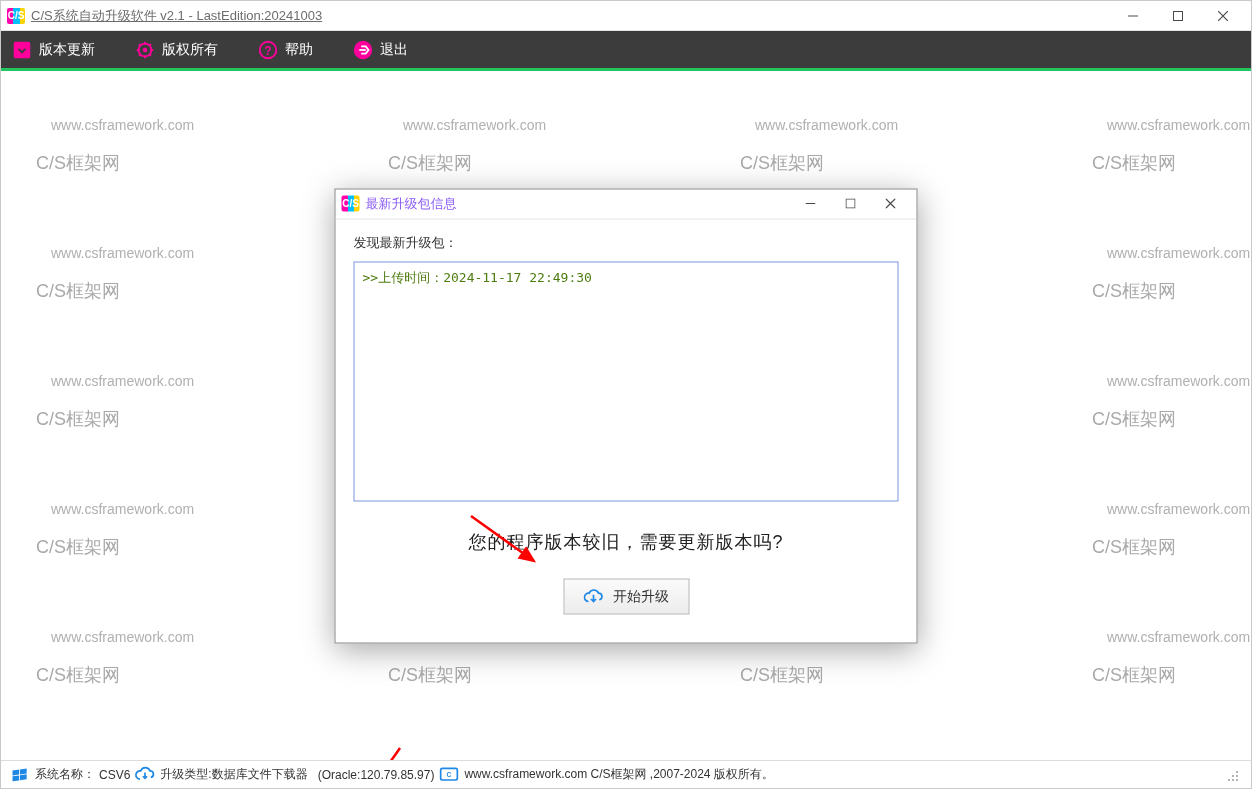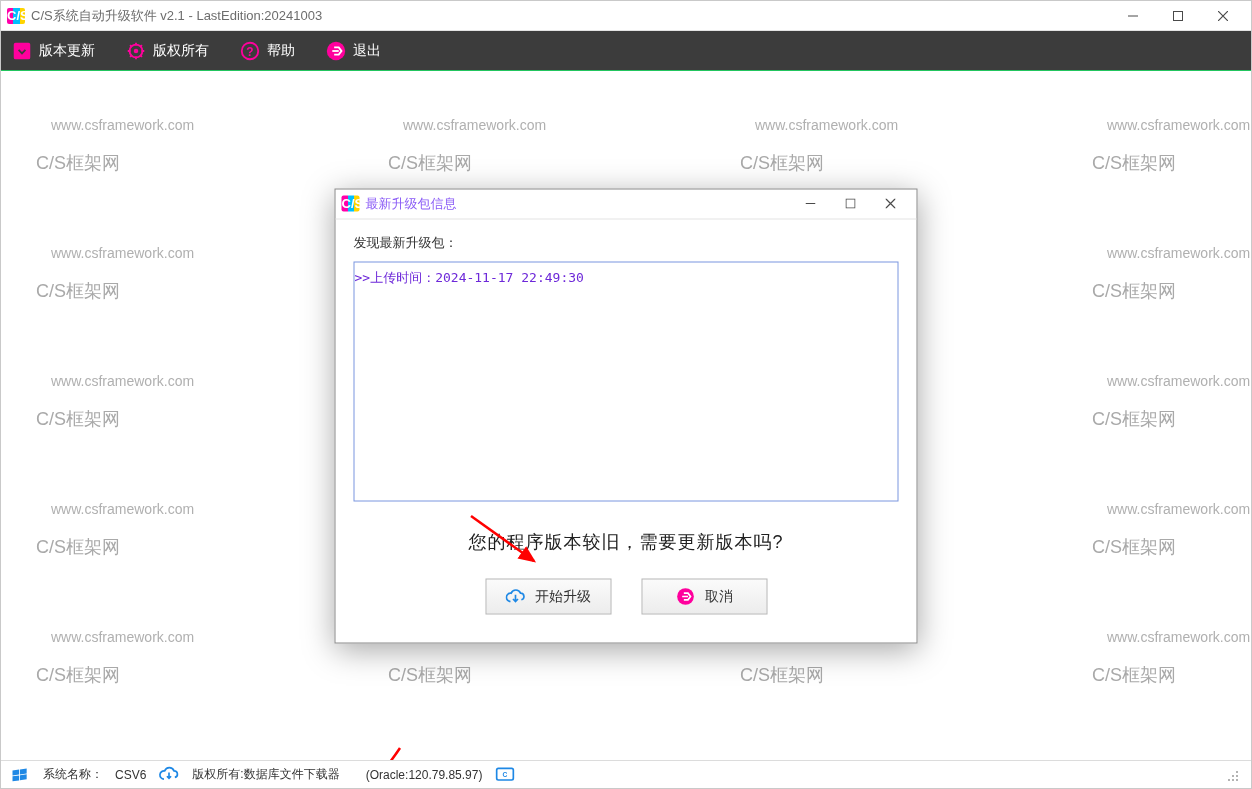--- a/index.html
+++ b/index.html
@@ -1,58 +1,58 @@
 <!DOCTYPE html>
 <html><head>
 <meta charset="utf-8">
 <style>
 * { margin:0; padding:0; box-sizing:border-box; }
 body { width:1252px; height:789px; font-family:"Microsoft YaHei",SimSun,Arial,sans-serif; font-size:13px; background:#fff; position:relative; overflow:hidden; color:#333; }
 
 
 .main-win { width:100%; height:100%; border:1px solid #c9c9c9; position:relative; display:flex; flex-direction:column; }
 .titlebar { height:30px; background:#fff; display:flex; align-items:center; padding:0 6px; border-bottom:1px solid #e3e3e3; }
-.app-ico { width:18px; height:16px; margin-right:6px; background:linear-gradient(90deg,#ff00aa 0 35%,#00bfff 35% 70%,#ffd400 70%); border-radius:2px; color:#fff; font-size:13px; line-height:16px; text-align:center; font-weight:bold;}
-.titlebar .title { color:#6d6d6d; font-size:13px; }
+.app-ico { width:18px; height:16px; margin-right:6px; background:linear-gradient(90deg,#ff00aa 0 35%,#00bfff 35% 70%,#ffd400 70%); border-radius:2px; color:#fff; font-size:10px; line-height:16px; text-align:center; font-weight:bold;}
+.titlebar .title { color:#6d6d6d; font-size:13px;text-decoration:underline; }
 .winctl { margin-left:auto; display:flex; }
 .winbtn { width:45px; height:28px; display:flex; align-items:center; justify-content:center; color:#4a4a4a; font-family:Arial; }
 
 
-.toolbar { height:40px; background:#3c3c3c; display:flex; align-items:center; color:#fff; padding:0 10px; gap:30px; border-bottom:1px solid #22c55e; }
+.toolbar { height:40px; background:#3c3c3c; display:flex; align-items:center; color:#fff; padding:0 10px; gap:39px; border-bottom:3px solid #22c55e; }
 .tbtn { display:flex; align-items:center; gap:6px; font-size:14px; cursor:pointer; }
 .tbtn .ic { width:22px; height:22px; display:flex; align-items:center; justify-content:center; color:#ff009d; }
 
 
 .content { flex:1; position:relative; background:#fff; overflow:hidden; }
 .wm-layer { position:absolute; inset:0; }
 .wm-row { position:absolute; display:flex; gap:180px; padding-left:50px; color:#b0b0b0; white-space:nowrap; font-size:14px; }
 .wm-row.big { font-size:18px; color:#a9a9a9; padding-left:35px; gap:180px; }
 .wm-row span { display:inline-block; width:172px; }
 
 
 .modal { position:absolute; left:50%; top:50%; transform:translate(-50%,-50%); width:583px; height:455px; background:#fff; border:1px solid #888; box-shadow:0 6px 30px rgba(0,0,0,0.35); display:flex; flex-direction:column; }
 .m-title { height:30px; display:flex; align-items:center; padding:0 6px; border-bottom:1px solid #e4e4e4; }
 .m-title .title { font-size:13px; color:#8b5cf6; }
 .m-title .app-ico { width:18px; height:16px; }
 .m-title .winctl { margin-left:auto; }
 .m-title .winbtn { width:40px; height:26px; }
 .m-body { flex:1; padding:14px 18px 10px 18px; display:flex; flex-direction:column; }
 .m-label { font-size:13px; margin-bottom:10px; color:#333; }
-.m-textarea { flex:0 0 240px; width:100%; border:1px solid #7a96df; padding:6px 0; font-size:13px; color:#6d28d9; font-family:SimSun,monospace; resize:none; overflow:auto; outline:none; }
+.m-textarea { flex:0 0 240px; width:100%; border:1px solid #7a96df; padding:6px 8px; font-size:13px; color:#4d7c0f; font-family:SimSun,monospace; resize:none; overflow:auto; outline:none; }
 .m-question { text-align:center; font-size:18px; color:#202020; margin-top:28px; letter-spacing:1px; }
 .m-footer { display:flex; justify-content:center; gap:30px; margin-top:auto; padding:14px 0 18px 0; }
 .m-btn { width:126px; height:36px; border:1px solid #b5b5b5; background:linear-gradient(#fbfbfb,#ececec); display:flex; align-items:center; justify-content:center; gap:10px; cursor:pointer; font-size:14px; color:#333; }
 .m-btn .ic { width:20px; height:20px; display:flex; align-items:center; justify-content:center; }
 
 
 .arrow1 { position:absolute; width:90px; height:60px; left:465px; top:440px; pointer-events:none; }
 .arrow2 { position:absolute; width:90px; height:70px; left:324px; top:672px; pointer-events:none; }
 
 
-.statusbar { height:28px; background:#fff; border-top:1px solid #dcdcdc; display:flex; align-items:center; padding:0 8px; gap:12px; font-size:12px; color:#333; }
+.statusbar { height:28px; background:#fff; border-top:1px solid #dcdcdc; display:flex; align-items:center; padding:0 8px; gap:4px; font-size:12px; color:#333; }
 .sb-ico { width:22px; height:20px; display:flex; align-items:center; justify-content:center; }
 .statusbar .sep { width:2px; }
 
 </style>
 </head>
 <body>
 
 <div class="main-win">
 
   <div class="titlebar">
@@ -209,30 +209,20 @@
         <div class="m-question">您的程序版本较旧，需要更新版本吗?</div>
         <div class="m-footer">
           <div class="m-btn">
             <span class="ic">
               <svg width="22" height="22" viewBox="0 0 24 24">
                   <path fill="none" stroke="#1e88e5" stroke-width="2" d="M6 18a5 5 0 1 1 .8-9.95A6 6 0 0 1 18 8a4 4 0 0 1 1 7.9"></path>
                   <path stroke="#1e88e5" stroke-width="2" fill="none" d="M12 10v8m-3-3 3 3 3-3"></path>
                 </svg>
             </span>
             <span>开始升级</span>
-          </div>
-          <div class="m-btn">
-            <span class="ic">
-              <svg width="20" height="20" viewBox="0 0 24 24">
-                  <circle cx="12" cy="12" r="10" fill="#ff009d"></circle>
-                  <path d="M10 8h5l3 4-3 4h-5" fill="none" stroke="#fff" stroke-width="2"></path>
-                  <path d="M8 12h7" stroke="#fff" stroke-width="2"></path>
-                </svg>
-            </span>
-            <span>取消</span>
           </div>
         </div>
       </div>
     </div>
 
     <svg class="arrow1" viewBox="0 0 90 60">
       <defs>
           <marker id="ah1" markerWidth="10" markerHeight="10" refX="6" refY="3" orient="auto">
             <path d="M0,0 L7,3 L0,6 Z" fill="#ff0000"></path>
           </marker>
@@ -262,29 +252,30 @@
         </svg>
     </span>
     <span>系统名称：</span>
     <span>CSV6</span>
     <span class="sb-ico">
       <svg width="22" height="20" viewBox="0 0 24 24">
           <path fill="none" stroke="#1e88e5" stroke-width="2" d="M6 17a5 5 0 1 1 .8-9.95A6 6 0 0 1 18 7a4 4 0 0 1 1 7.9"></path>
           <path stroke="#1e88e5" stroke-width="2" fill="none" d="M12 9v7m-2.5-2.5L12 16l2.5-2.5"></path>
         </svg>
     </span>
-    <span>版权所有:数据库文件下载器</span>
+    <span>升级类型:数据库文件下载器</span>
     <span class="sep"></span>
     <span>(Oracle:120.79.85.97)</span>
     <span class="sb-ico">
       <svg width="22" height="20" viewBox="0 0 24 24">
           <rect x="2" y="4" width="20" height="14" rx="2" fill="none" stroke="#1e88e5" stroke-width="2"></rect>
           <text x="12" y="14" text-anchor="middle" font-size="8" fill="#1e88e5" font-weight="bold">C</text>
         </svg>
     </span>
+    <span>www.csframework.com C/S框架网 ,2007-2024 版权所有。</span>
     <span style="margin-left:auto;" class="sb-ico">
       <svg width="14" height="14" viewBox="0 0 14 14">
           <g fill="#9a9a9a">
             <circle cx="12" cy="4" r="1"></circle>
             <circle cx="8" cy="8" r="1"></circle>
             <circle cx="12" cy="8" r="1"></circle>
             <circle cx="4" cy="12" r="1"></circle>
             <circle cx="8" cy="12" r="1"></circle>
             <circle cx="12" cy="12" r="1"></circle>
           </g>

